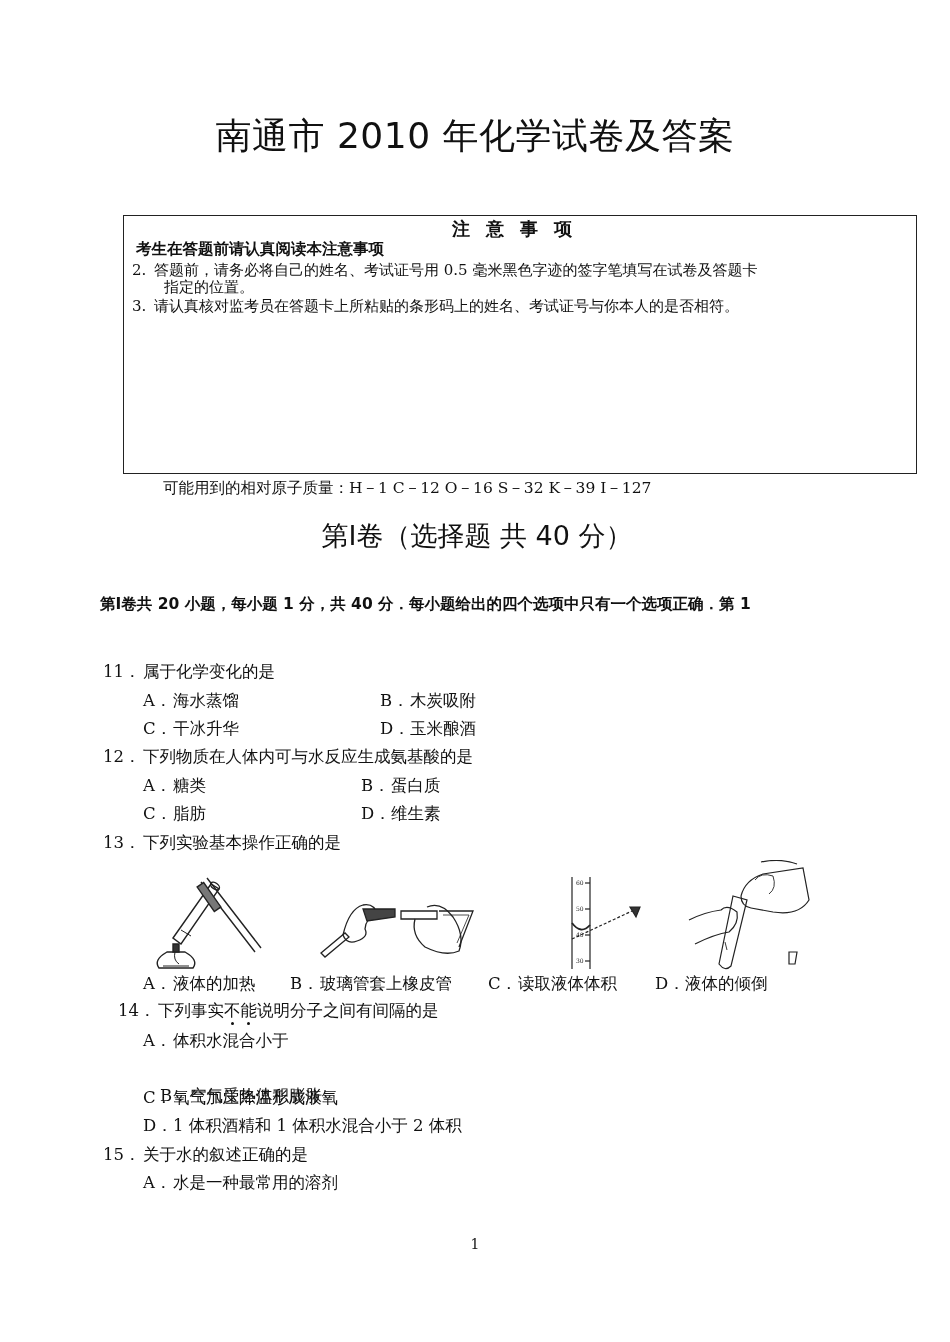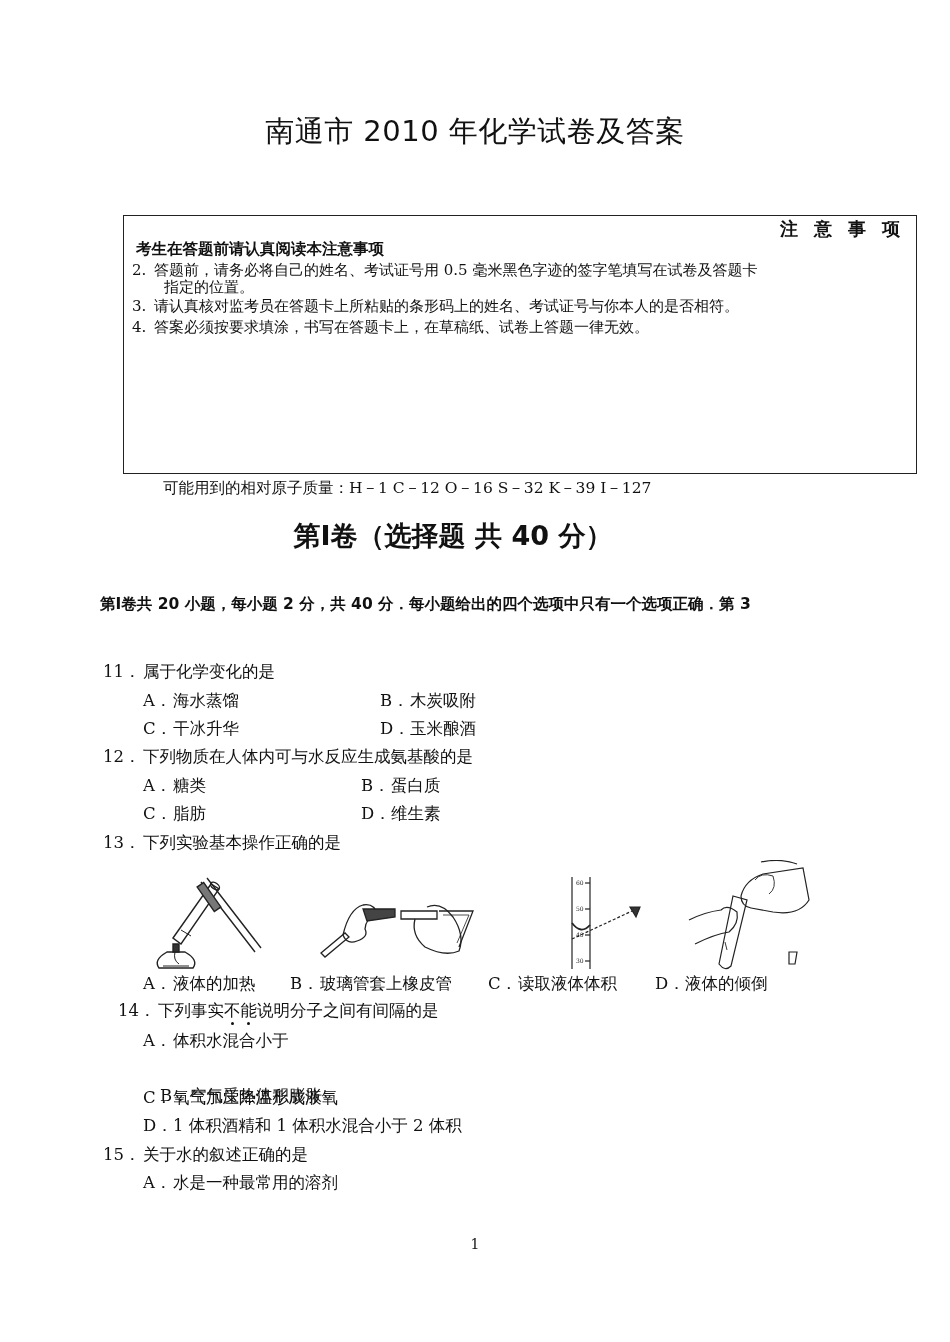--- a/index.html
+++ b/index.html
@@ -3,47 +3,47 @@
 <meta charset="utf-8">
 <style>
   html, body { margin: 0; padding: 0; background: #ffffff; }
   body {
     width: 950px; height: 1342px; position: relative; overflow: hidden;
     color: #111; font-family: "DejaVu Serif", "Liberation Serif", serif;
   }
   .abs { position: absolute; }
   .title {
     left: 0; width: 950px; top: 112px; text-align: center;
-    font-size: 29px; letter-spacing: 0.5px;
+    font-size: 36px; letter-spacing: 0.5px;
     font-family: "DejaVu Sans", "Liberation Sans", sans-serif; font-weight: normal;
   }
   .notice-box {
     left: 123px; top: 215px; width: 794px; height: 259px;
     border: 1.5px solid #222; box-sizing: border-box;
   }
   .notice-heading {
-    position: absolute; left: 0; width: 100%; top: 1px; text-align: right;
+    position: absolute; left: 0; width: 100%; top: 1px; text-align: center;
     font-family: "DejaVu Sans", "Liberation Sans", sans-serif; font-weight: bold;
     font-size: 18px; letter-spacing: 16px;
   }
   .notice-sub {
     position: absolute; left: 12px; top: 23px;
     font-family: "DejaVu Sans", "Liberation Sans", sans-serif; font-weight: bold; font-size: 15.5px;
   }
   .notice-list { position: absolute; left: 8px; top: 44px; width: 780px; font-size: 15px; line-height: 21px; }
   .notice-item { position: relative; padding-left: 0; }
   .notice-item .num { display: inline-block; width: 22px; }
   .notice-item .cont { display: block; padding-left: 32px; margin-top: -2px; line-height: 17px; }
   .atomic {
     left: 163px; top: 478px; font-size: 15.5px;
   }
   .atomic .lbl { font-family: "DejaVu Sans", "Liberation Sans", sans-serif; }
   .section-title {
     left: 0; width: 906px; top: 518px; text-align: center;
-    font-family: "DejaVu Sans", "Liberation Sans", sans-serif; font-weight: bold; font-size: 27px;
+    font-family: "DejaVu Sans", "Liberation Sans", sans-serif; font-weight: normal; font-size: 27px; padding-left: 24px;
   }
   .instructions {
     left: 100px; top: 592px; width: 770px;
     font-family: "DejaVu Sans", "Liberation Sans", sans-serif; font-weight: bold; font-size: 15.5px; line-height: 24px;
   }
   .q { position: absolute; font-size: 16.5px; white-space: nowrap; }
   .q .qn { display: inline-block; width: 40px; }
   .opt { position: absolute; font-size: 16.5px; white-space: nowrap; }
   .opt .ol { display: inline-block; width: 30px; }
   .dot { position: relative; }
@@ -63,34 +63,31 @@
   <div class="notice-heading">注意事项</div>
   <div class="notice-sub">考生在答题前请认真阅读本注意事项</div>
   <div class="notice-list">
     <div class="notice-item">
       <span class="num">2.</span><span>答题前，请务必将自己的姓名、考试证号用 0.5 毫米黑色字迹的签字笔填写在试卷及答题卡</span>
       <span class="cont">指定的位置。</span>
     </div>
     <div class="notice-item">
       <span class="num">3.</span><span>请认真核对监考员在答题卡上所粘贴的条形码上的姓名、考试证号与你本人的是否相符。</span>
     </div>
-    <div class="notice-item">
-      <span class="num">4.</span><span>答案必须按要求填涂，书写在答题卡上，在草稿纸、试卷上答题一律无效。</span>
-    </div>
   </div>
 </div>
 
 <div class="abs atomic">
   <span class="lbl">可能用到的相对原子质量：</span><span>H－1  C－12  O－16  S－32  K－39  I－127</span>
 </div>
 
 <div class="abs section-title">第Ⅰ卷（选择题  共 40 分）</div>
 
 <div class="abs instructions">
-  <div>第Ⅰ卷共 20 小题，每小题 2 分，共 40 分．每小题给出的四个选项中只有一个选项正确．第 3</div>
+  <div>第Ⅰ卷共 20 小题，每小题 1 分，共 40 分．每小题给出的四个选项中只有一个选项正确．第 1</div>
 </div>
 
 <div class="q" style="left:103px; top:661px;">
   <span class="qn">11．</span><span>属于化学变化的是</span>
 </div>
 <div class="opt" style="left:143px; top:690px;"><span class="ol">A．</span><span>海水蒸馏</span></div>
 <div class="opt" style="left:380px; top:690px;"><span class="ol">B．</span><span>木炭吸附</span></div>
 <div class="opt" style="left:143px; top:718px;"><span class="ol">C．</span><span>干冰升华</span></div>
 <div class="opt" style="left:380px; top:718px;"><span class="ol">D．</span><span>玉米酿酒</span></div>
 

